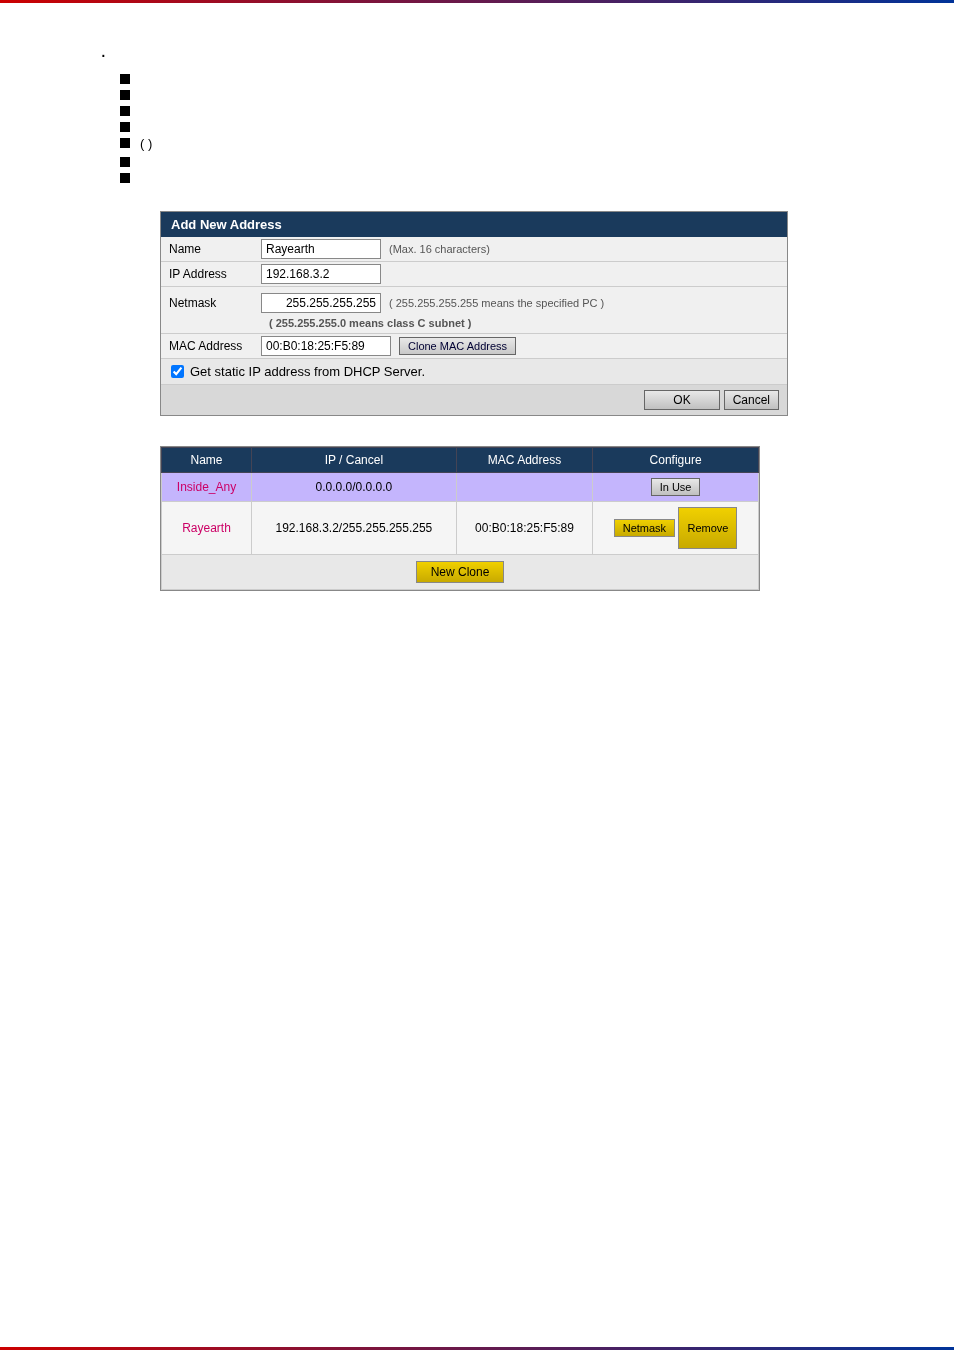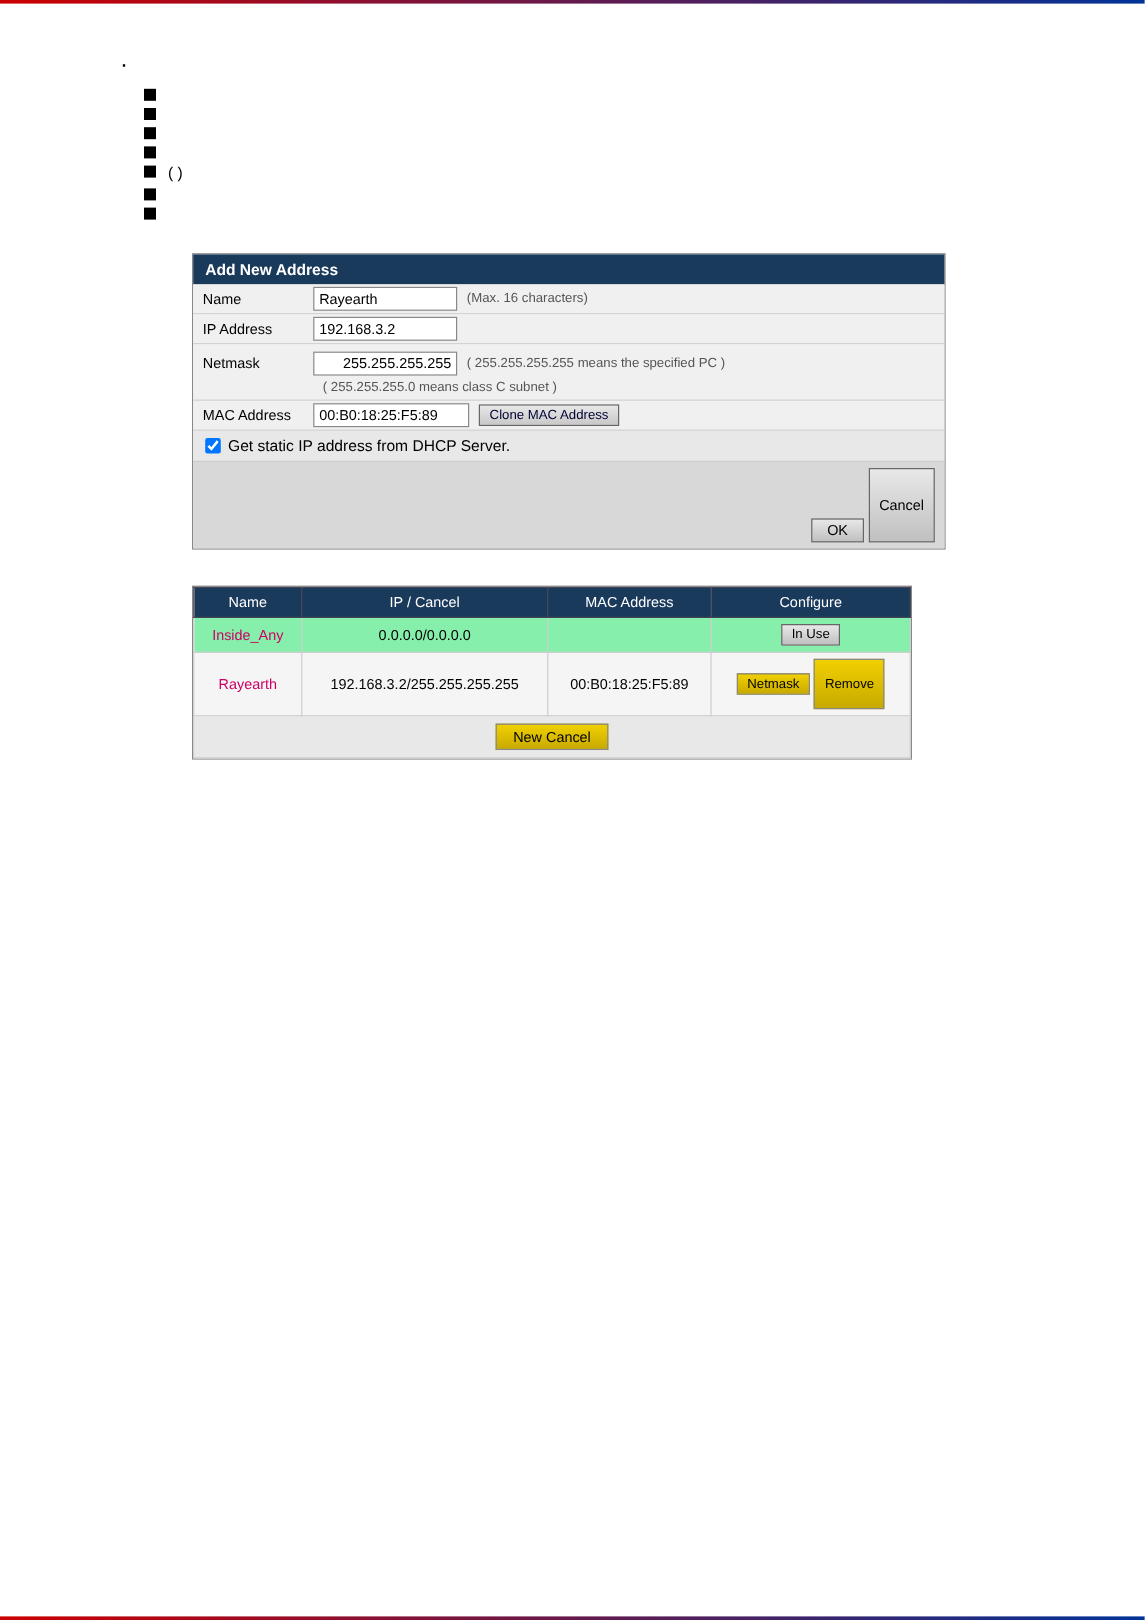--- a/index.html
+++ b/index.html
@@ -137,25 +137,24 @@
       display: flex;
       justify-content: flex-end;
       padding: 5px 8px;
       background: #d8d8d8;
       gap: 4px;
     }
 
     .ok-btn {
       background: linear-gradient(to bottom, #e8e8e8, #c0c0c0);
       border: 1px solid #666;
-      padding: 2px 12px;
-      font-size: 12px;
-      cursor: pointer;
-      color: #000;
-      margin-top: 42px;
+      padding: 2px 28px;
+      font-size: 12px;
+      cursor: pointer;
+      color: #000;
     }
 
     .cancel-btn {
       background: linear-gradient(to bottom, #e8e8e8, #c0c0c0);
       border: 1px solid #666;
       padding: 2px 8px;
       font-size: 12px;
       cursor: pointer;
       color: #000;
     }
@@ -184,21 +183,21 @@
     }
 
     .data-table td {
       padding: 5px 8px;
       font-size: 12px;
       border: 1px solid #ccc;
       text-align: center;
     }
 
     .row-inside {
-      background: #86efac;
+      background: #c4b5fd;
     }
 
     .row-rayearth {
       background: #f5f5f5;
     }
 
     .name-inside {
       color: #cc0066;
       font-size: 12px;
     }
@@ -304,21 +303,21 @@
       <span class="form-label">IP Address</span>
       <input type="text" class="form-input" style="width: 120px;" value="192.168.3.2">
     </div>
 
     <div class="form-row" style="flex-direction: column; align-items: flex-start; padding: 0;">
       <div style="display:flex; align-items:center; width:100%; padding: 4px 0 2px 0;">
         <span class="form-label">Netmask</span>
         <input type="text" class="form-input" style="width: 120px; text-align: right;" value="255.255.255.255">
         <span class="form-hint">( 255.255.255.255 means the specified PC )</span>
       </div>
-      <div style="display:flex; align-items:center; width:100%; padding: 0 0 4px 100px;">
+      <div style="display:flex; align-items:center; width:100%; padding: 0 0 4px 100px; font-weight: bold;">
         <span class="form-hint">( 255.255.255.0 means class C subnet )</span>
       </div>
     </div>
 
     <div class="form-row">
       <span class="form-label">MAC Address</span>
       <input type="text" class="form-input" style="width: 130px;" value="00:B0:18:25:F5:89">
       <button class="clone-btn">Clone MAC Address</button>
     </div>
 
@@ -356,21 +355,21 @@
           <td><span class="name-rayearth">Rayearth</span></td>
           <td>192.168.3.2/255.255.255.255</td>
           <td>00:B0:18:25:F5:89</td>
           <td>
             <button class="modify-btn">Netmask</button>
             <button class="remove-btn">Remove</button>
           </td>
         </tr>
         <tr class="new-entry-row">
           <td colspan="4">
-            <button class="new-entry-btn">New Cancel</button>
+            <button class="new-entry-btn">New Clone</button>
           </td>
         </tr>
       </tbody>
     </table>
   </div>
 
   <div class="spacer"></div>
 
 </div>
 

